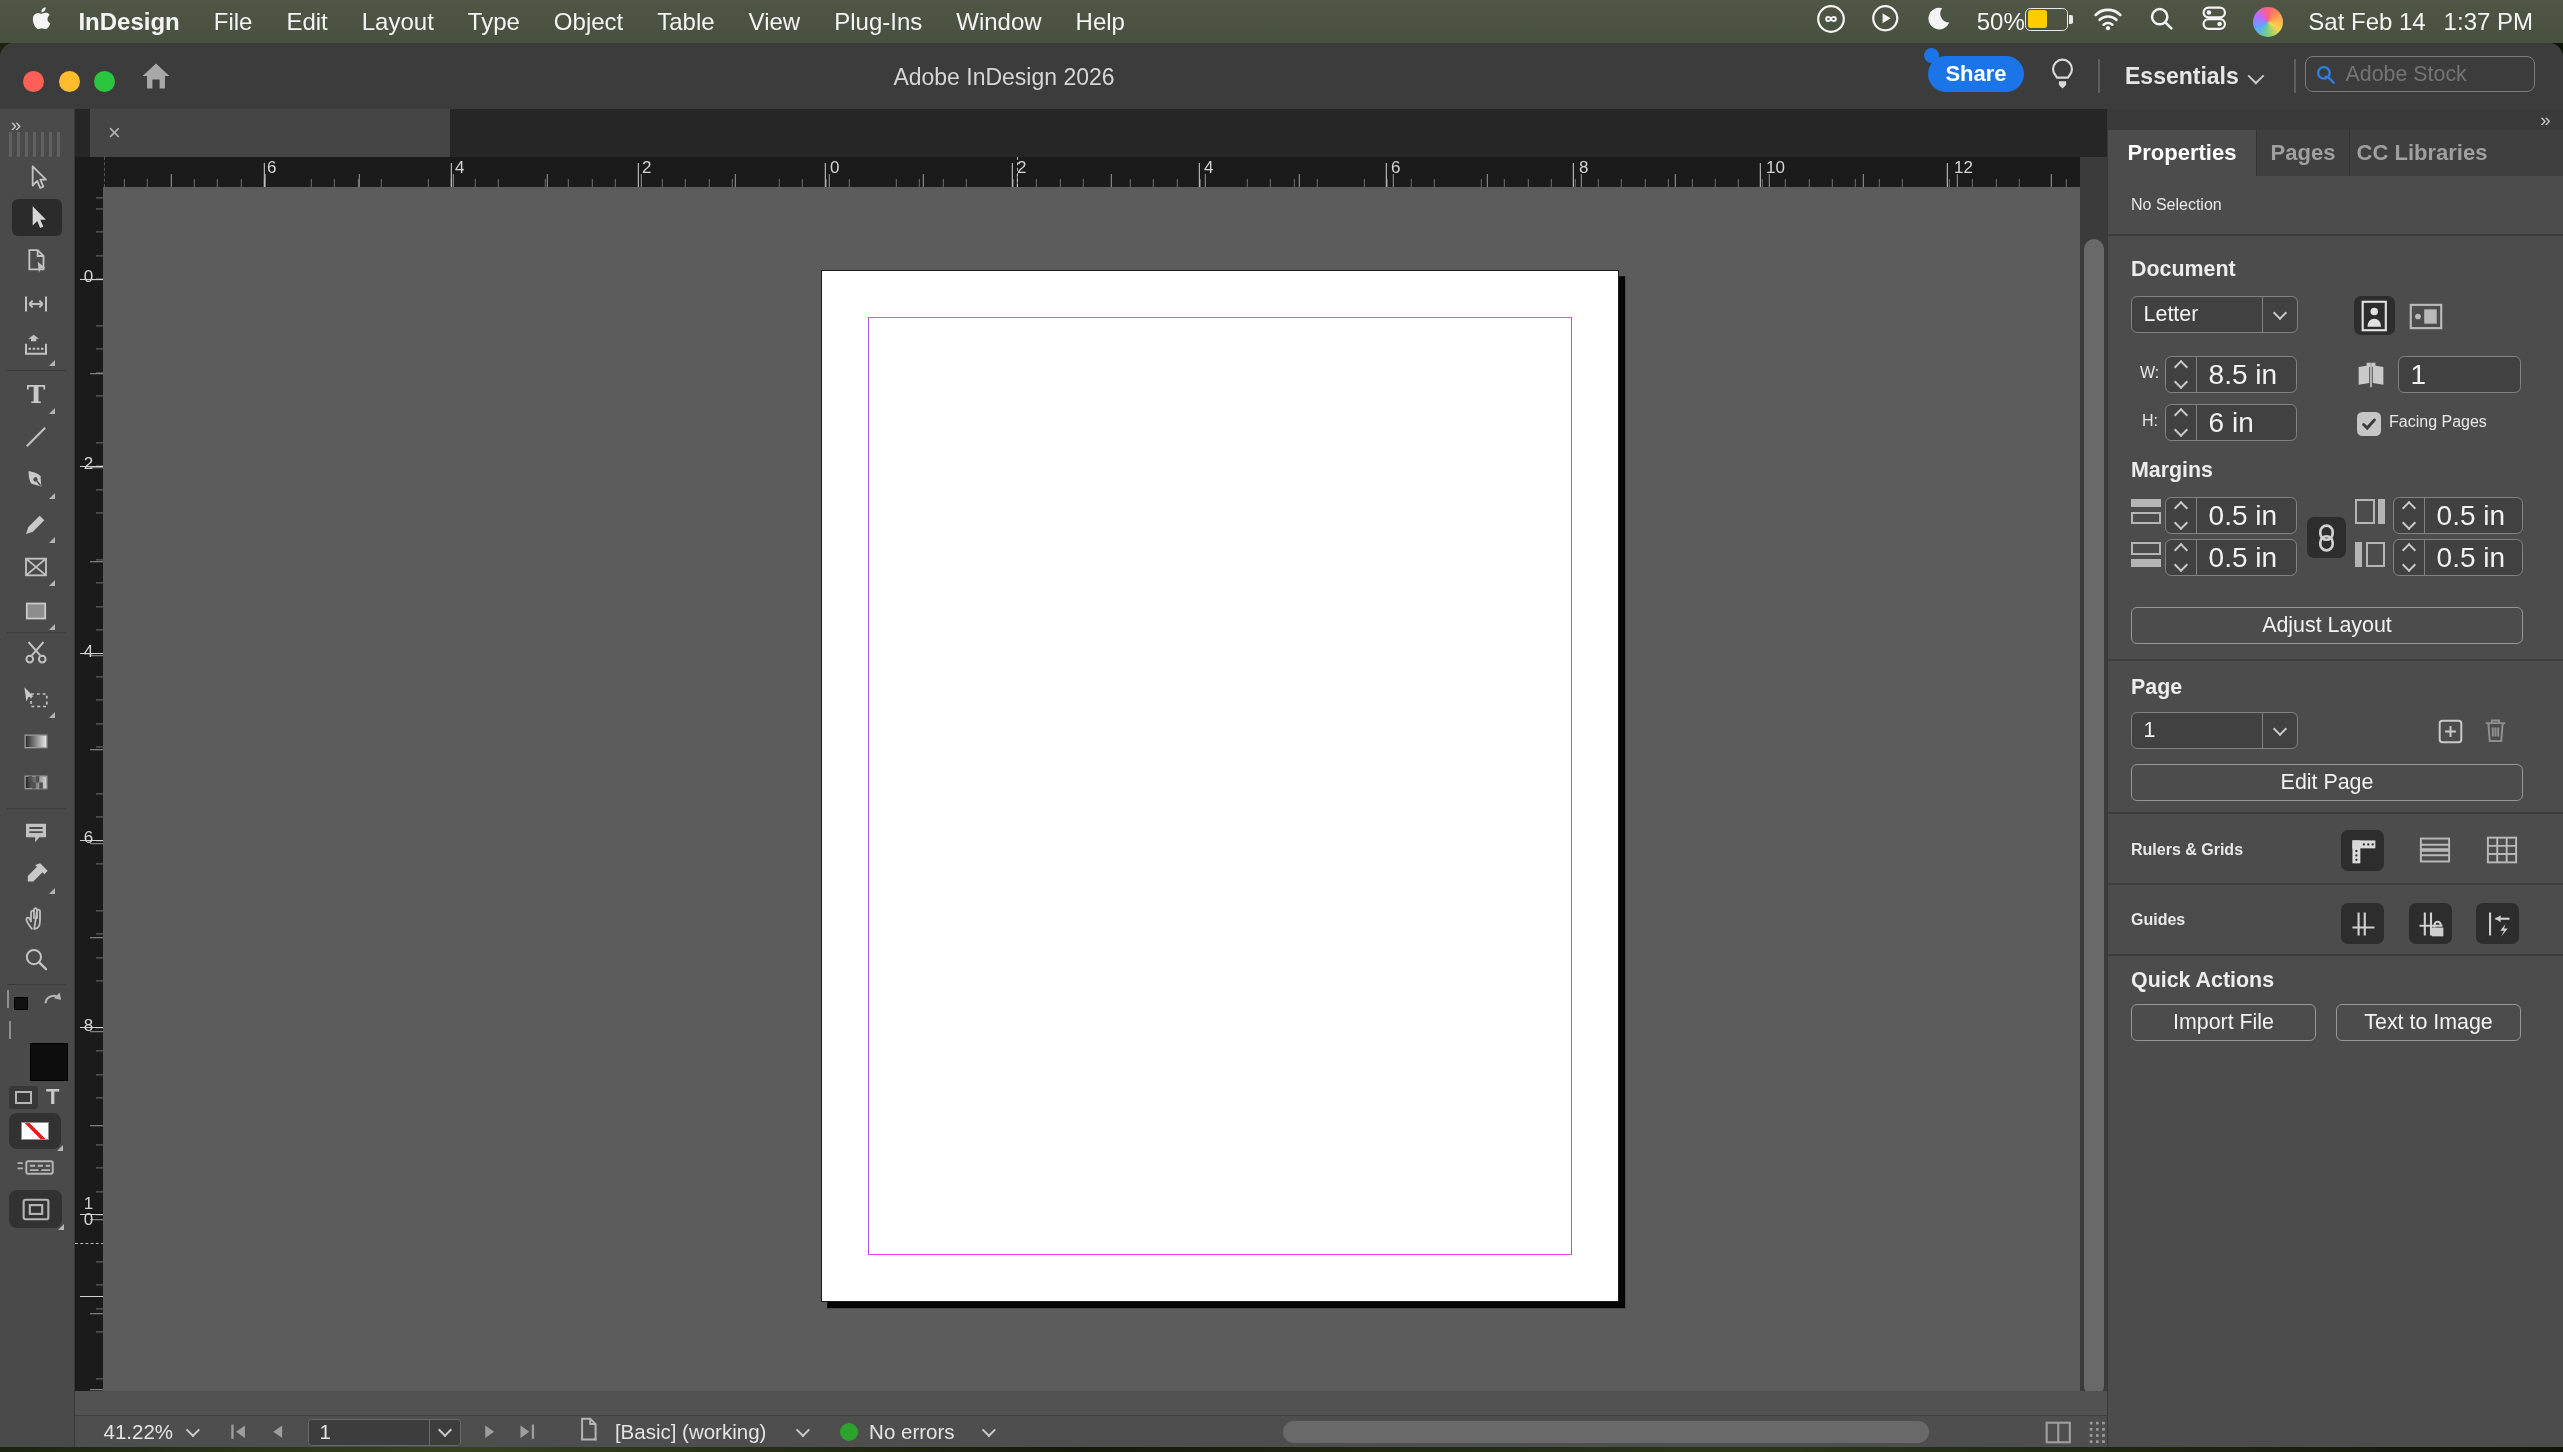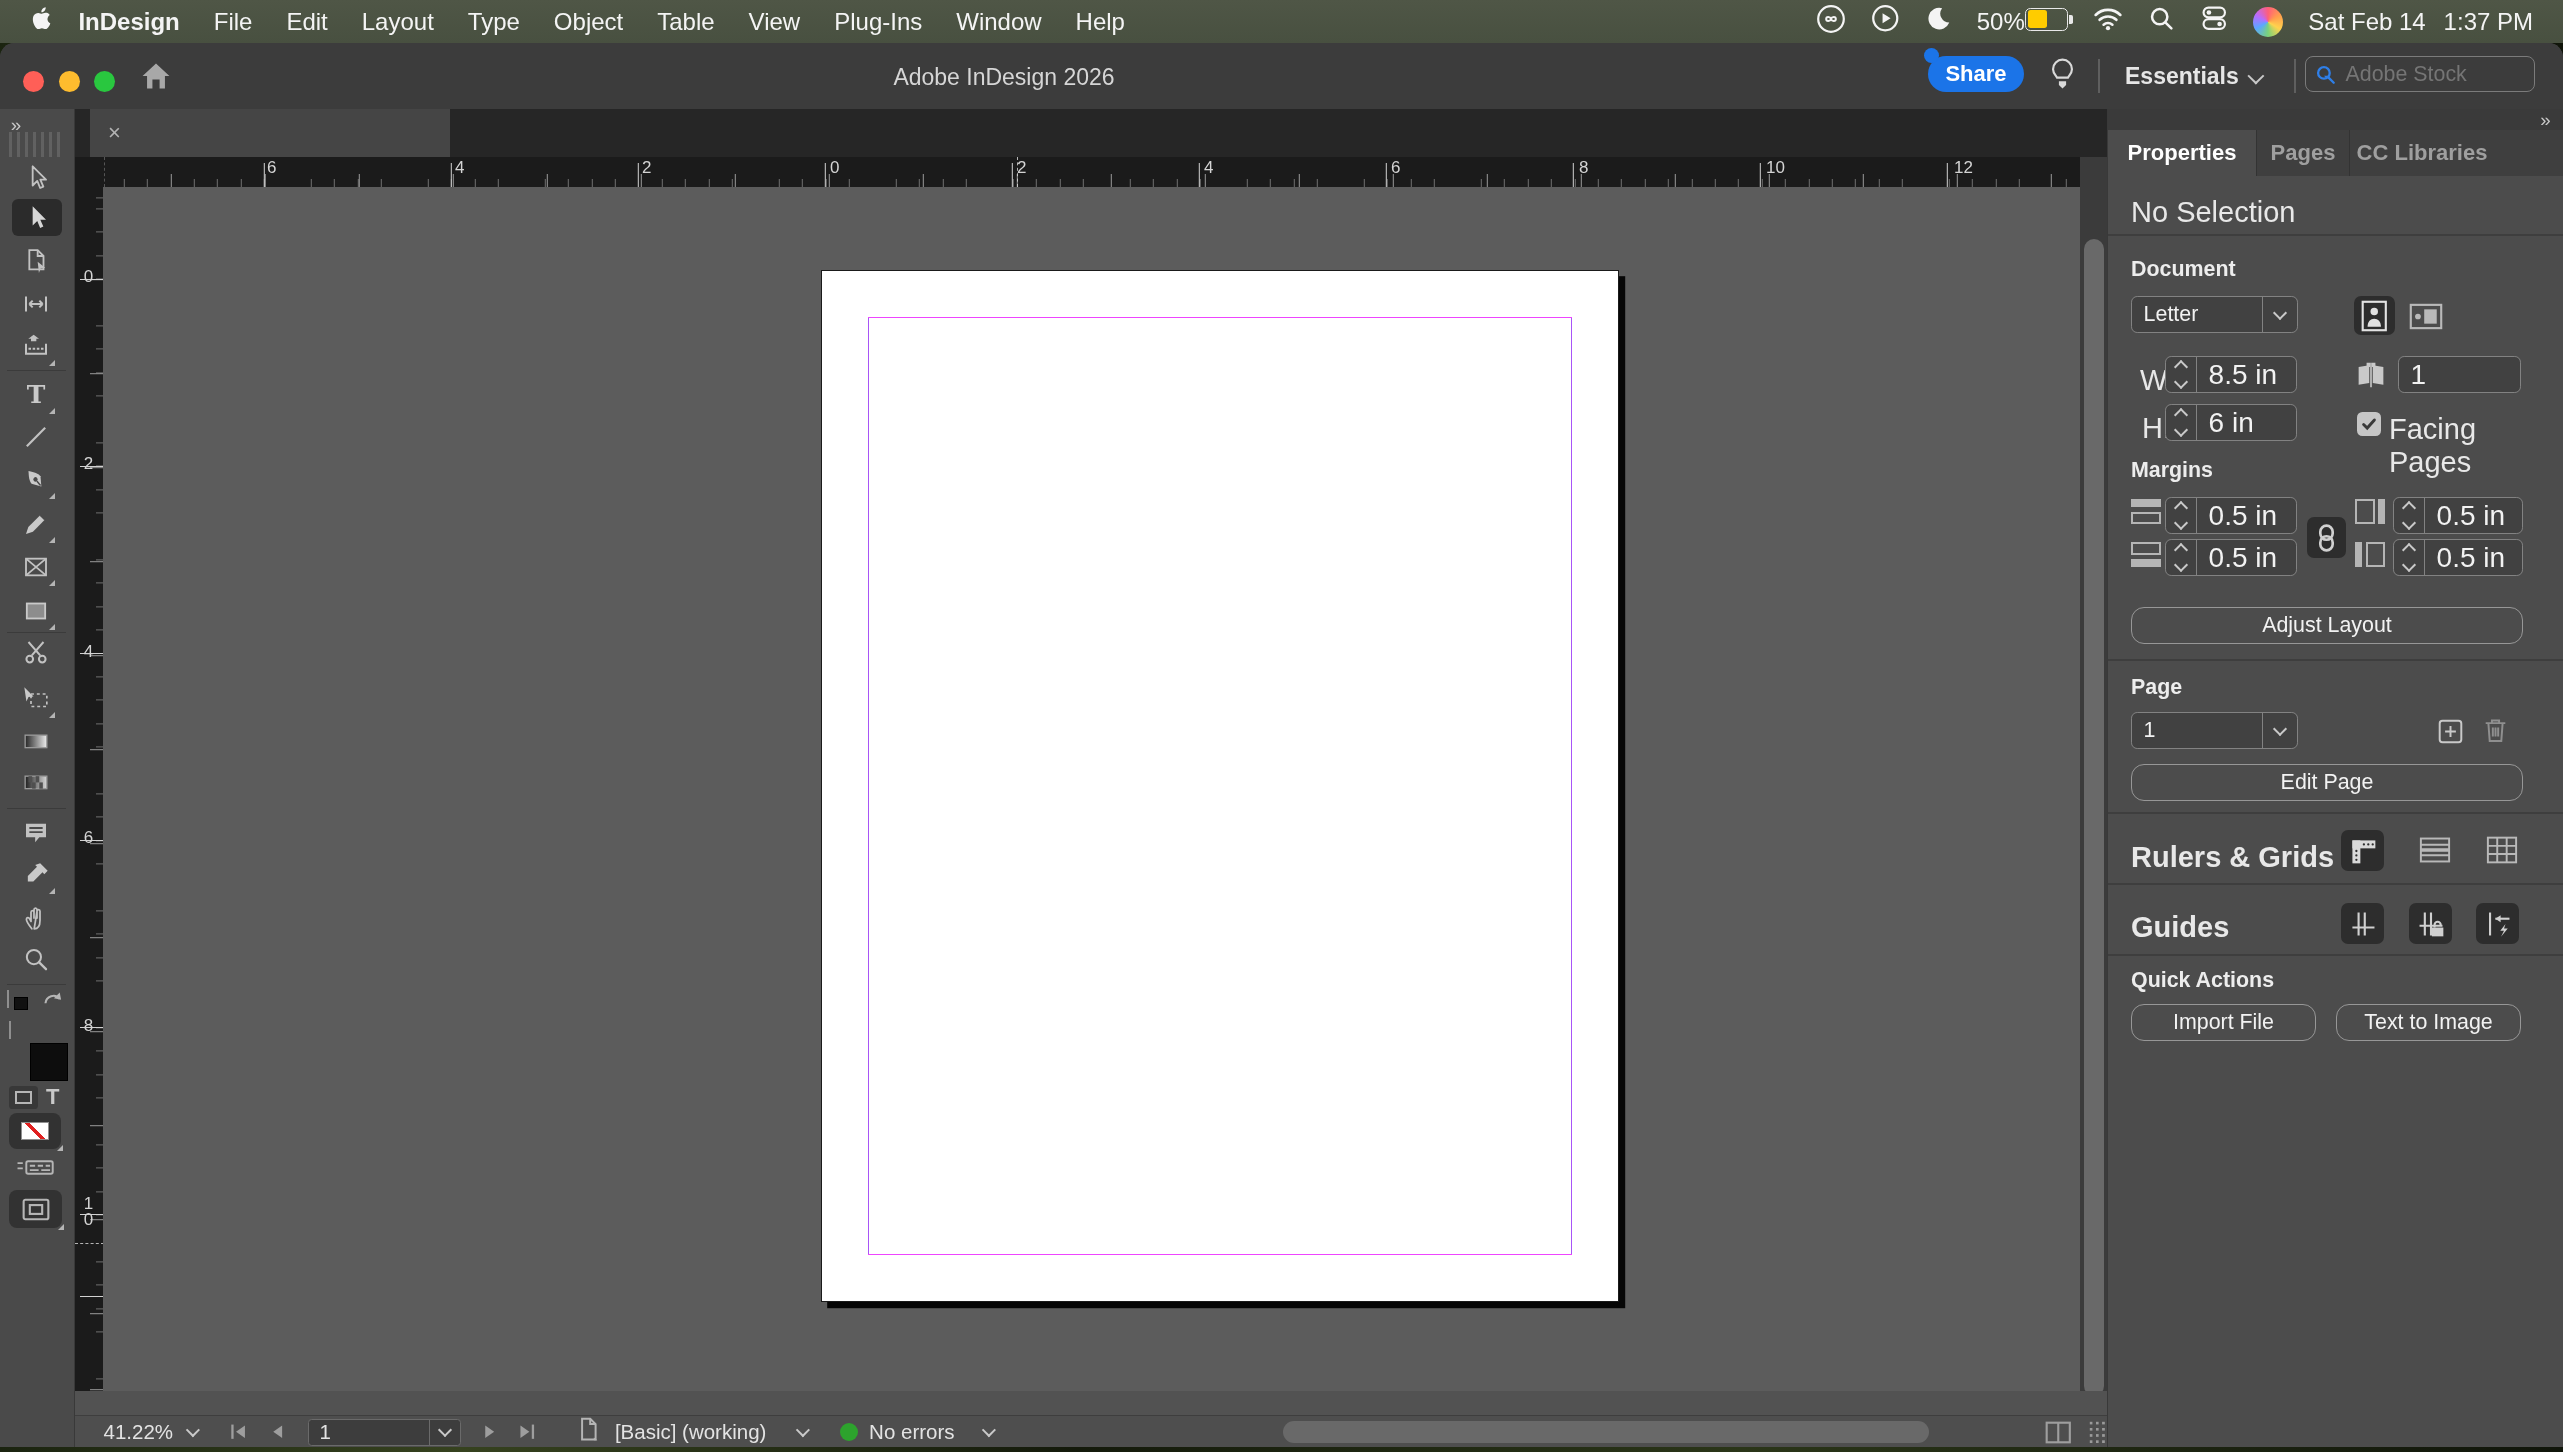--- a/index.html
+++ b/index.html
@@ -99,34 +99,34 @@
     background-image:radial-gradient(#9a9a9a 1.4px,transparent 1.6px);background-size:6.2px 6.2px}
   
   #rightdock{position:absolute;left:2107px;top:66px;width:456px;bottom:0;background:#4c4c4c;border-left:1.8px solid #393939;box-sizing:border-box}
   #rd-head{position:absolute;left:0;top:0;right:0;height:21.4px;background:#3a3a3a;text-align:right;padding-right:14.2px;box-sizing:border-box}
   #rd-tabs{position:absolute;left:0;top:21.4px;right:0;height:46px;background:#3f3f3f;display:flex}
   .rtab{display:flex;align-items:center;justify-content:center;font-size:22px;height:100%;box-sizing:border-box}
   .rtab.active{background:#4c4c4c;color:#fff;font-weight:700;width:148px}
   .rtab.idle{color:#9f9f9f;font-weight:700;border-left:1.8px solid #333}
   .pdiv{position:absolute;left:0;right:0;height:1.8px;background:#3e3e3e}
   .phead{position:absolute;font-size:21.4px;font-weight:700;color:#ededed}
-  .plabel{position:absolute;font-size:29px;color:#e8e8e8}
+  .plabel{position:absolute;font-size:16px;color:#e8e8e8}
   .fgroup{position:absolute;display:flex;align-items:stretch;background:#414141;border:1.8px solid #828282;
     border-radius:6.2px;height:37px;box-sizing:border-box}
   .fgroup .stp{width:30px;border-right:1.8px solid #828282;display:flex;flex-direction:column;
     align-items:center;justify-content:center;gap:4.4px}
   .fgroup .stp i{width:8px;height:8px;border-right:2.2px solid #c9c9c9;border-bottom:2.2px solid #c9c9c9;display:block}
   .fgroup .stp i.up{transform:rotate(-135deg)}
   .fgroup .stp i.dn{transform:rotate(45deg)}
   .fgroup .val{display:flex;align-items:center;padding-left:11.6px;font-size:28px;color:#f2f2f2;flex:1}
   .psel{position:absolute;display:flex;align-items:stretch;background:#414141;border:1.8px solid #828282;
     border-radius:6.2px;height:37px;box-sizing:border-box}
   .psel .val{display:flex;align-items:center;padding-left:11.6px;font-size:21.4px;color:#f2f2f2;flex:1}
   .psel .cb{width:34px;border-left:1.8px solid #828282;display:flex;align-items:center;justify-content:center}
-  .pbtn{position:absolute;border:1.8px solid #979797;border-radius:13px;color:#f2f2f2;font-size:21.4px;
+  .pbtn{position:absolute;border:1.8px solid #979797;border-radius:6px;color:#f2f2f2;font-size:21.4px;
     display:flex;align-items:center;justify-content:center;height:37px;box-sizing:border-box;background:transparent}
   .dkbtn{position:absolute;background:#2d2d2d;border-radius:7.1px;display:flex;align-items:center;justify-content:center}
   .micon{position:absolute;width:30px;height:27px}
   .checkbox{position:absolute;width:24px;height:24px;background:#c6c6c6;border-radius:5.3px;
     display:flex;align-items:center;justify-content:center}
 </style>
 </head>
 <body>
 
 <div id="menubar">

